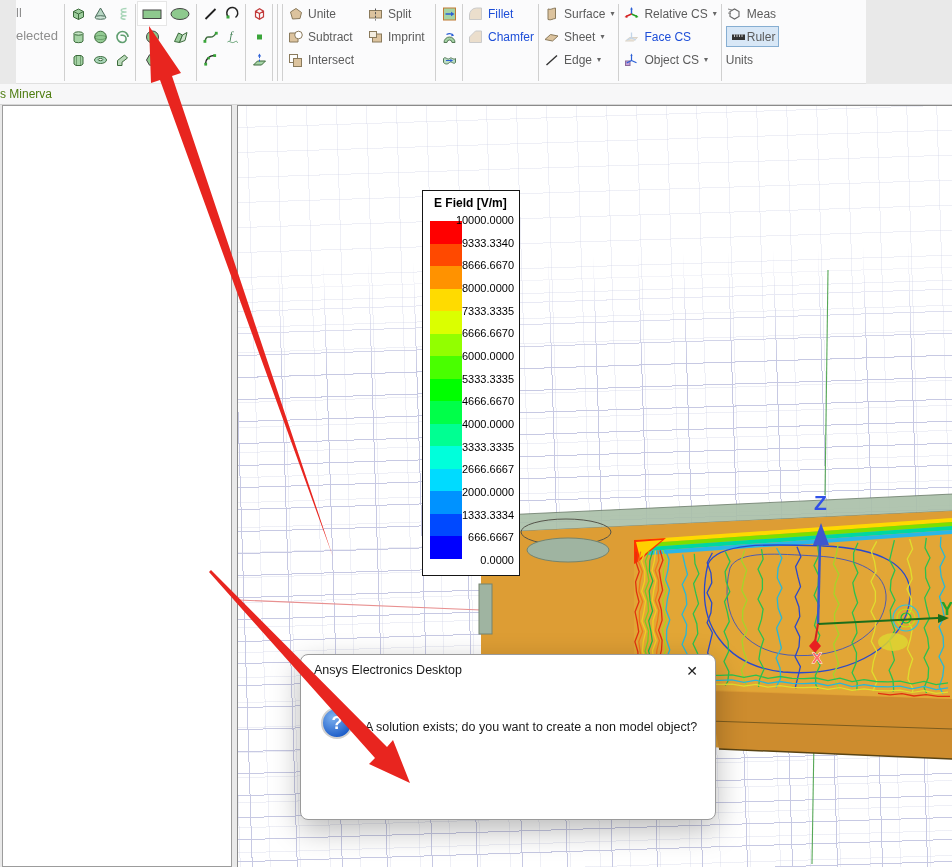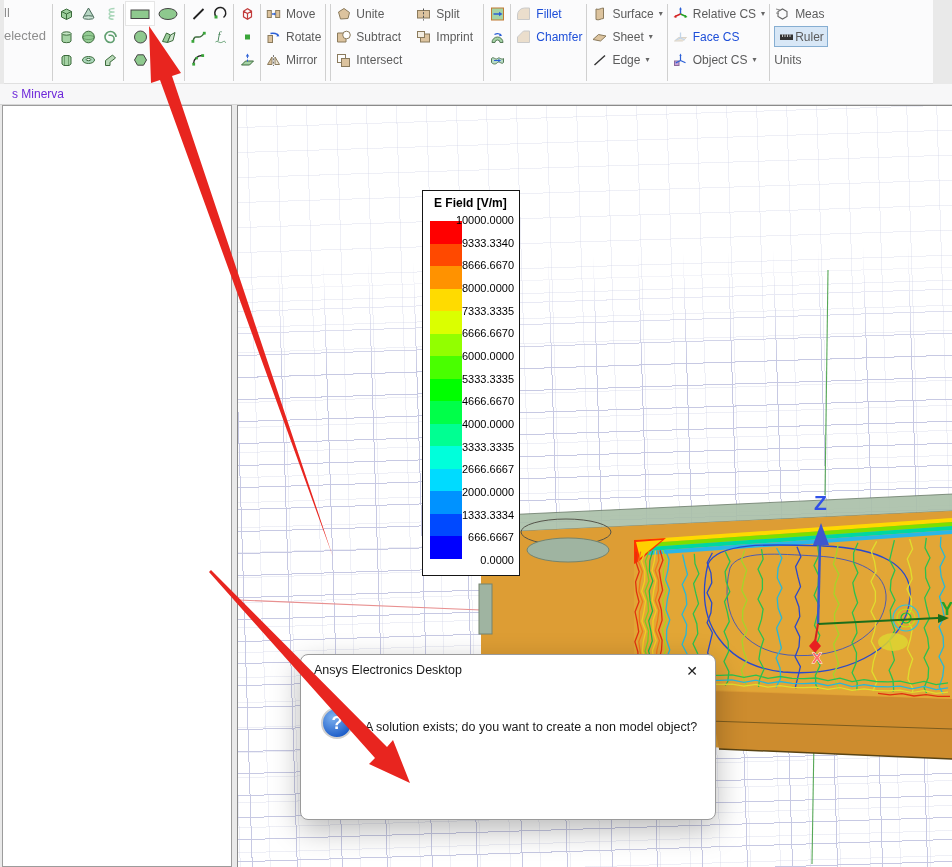--- a/index.html
+++ b/index.html
@@ -1,35 +1,35 @@
 <!DOCTYPE html>
 <html><head>
 <meta charset="utf-8">
 <style>
 html,body{margin:0;padding:0}
 #root{position:relative;width:952px;height:867px;background:#e9e9e9;font-family:"Liberation Sans",sans-serif;overflow:hidden}
 
-.toolbar{position:absolute;left:4px;top:0;width:929px;height:84px;background:#fbfbfc;border-bottom:1px solid #e0e0e0;display:flex;align-items:flex-start;padding-top:2px;box-sizing:border-box;overflow:hidden}
+.toolbar{position:absolute;left:16px;top:0;width:850px;height:84px;background:#fbfbfc;border-bottom:1px solid #e0e0e0;display:flex;align-items:flex-start;padding-top:2px;box-sizing:border-box;overflow:hidden}
 .sep{width:1px;align-self:stretch;background:#d0d0d0;margin:2px 2px}
 .tb-left{width:46px;padding-top:3px;color:#8e8e8e;font-size:13px;line-height:15px;flex:0 0 auto;overflow:hidden;white-space:nowrap}
 .tb-left div{margin-bottom:8px}
 .grp{display:grid;grid-template-rows:repeat(3,23px);grid-auto-flow:column;align-items:center;flex:0 0 auto}
 .g-bool{grid-template-columns:80px 68px}
 .cell{width:22px;height:23px;display:flex;align-items:center;justify-content:center}
 .cell.wide{width:28px}
 .cell.hl{background:#fff;box-shadow:0 0 0 1px #e6e6e6}
 .row{display:flex;align-items:center;gap:4px;height:23px;white-space:nowrap;font-size:12px;color:#5b5b5b;padding:0 2px}
 .row.dis{color:#1d4ed8}
 .row.dis .icn{opacity:.5}
 .icn{width:17px;height:16px;flex:0 0 auto}
 .icn.w22{width:22px}
 .caret{font-size:8px;color:#666;margin-left:1px}
 .ruler-hl{display:flex;align-items:center;background:#d8e7f6;border:1px solid #86aed2;padding:0 3px;height:19px}
 
-.tabstrip{position:absolute;left:0;top:84px;width:952px;height:21px;background:#f7f7f8;border-bottom:1px solid #d6d6d6;font-size:12px;color:#6d28d9;line-height:20px;padding-left:12px;box-sizing:border-box}
+.tabstrip{position:absolute;left:0;top:84px;width:952px;height:21px;background:#f7f7f8;border-bottom:1px solid #d6d6d6;font-size:12px;color:#4d7c0f;line-height:20px;padding-left:0;box-sizing:border-box}
 
 .leftpanel{position:absolute;left:2px;top:105px;width:230px;height:762px;background:#fff;border:1px solid #9c9c9c;box-sizing:border-box}
 .viewport{position:absolute;left:237px;top:105px;width:715px;height:762px;background:#fff;border-left:1px solid #8a8a8a;border-top:1px solid #8a8a8a;overflow:hidden;box-sizing:border-box}
 .grid-faint{position:absolute;left:-40px;top:-40px;right:-40px;bottom:-40px;background-image:repeating-linear-gradient(to bottom,rgba(200,203,226,.30) 0 1px,transparent 1px 25px),repeating-linear-gradient(to right,rgba(200,203,226,.30) 0 1px,transparent 1px 30px);transform:rotate(-1.8deg)}
 .grid-main{position:absolute;left:-40px;top:150px;right:-40px;bottom:-40px;background-image:repeating-linear-gradient(to bottom,#c7c9e3 0 1px,transparent 1px 22px),repeating-linear-gradient(to right,#c7c9e3 0 1px,transparent 1px 45px);transform:rotate(-1.8deg);-webkit-mask-image:linear-gradient(to bottom,transparent,#000 110px);mask-image:linear-gradient(to bottom,transparent,#000 110px)}
 #model-svg{position:absolute;left:0;top:0}
 text.axis-z{font-weight:bold;font-size:21px;fill:#3050e8;font-family:"Liberation Sans",sans-serif}
 text.axis-y{font-weight:bold;font-size:18px;fill:#28a428;font-family:"Liberation Sans",sans-serif}
 text.axis-x{font-weight:bold;font-size:15px;fill:#ff6b6b;paint-order:stroke;stroke:#fff;stroke-width:.8;font-family:"Liberation Sans",sans-serif}
 
@@ -375,40 +375,20 @@
           </svg>
         </div>
       <div class="cell">
           <svg class="icn">
             <use href="#s-wplane"></use>
           </svg>
         </div>
     </div>
     <div class="sep"></div>
 
-    <div class="grp">
-      <div class="row">
-          <svg class="icn">
-            <use href="#s-move"></use>
-          </svg>
-          <span>Move</span>
-        </div>
-      <div class="row">
-          <svg class="icn">
-            <use href="#s-rotate"></use>
-          </svg>
-          <span>Rotate</span>
-        </div>
-      <div class="row">
-          <svg class="icn">
-            <use href="#s-mirror"></use>
-          </svg>
-          <span>Mirror</span>
-        </div>
-    </div>
     <div class="sep"></div>
 
     <div class="sep"></div>
 
     <div class="grp g-bool">
       <div class="row">
           <svg class="icn">
             <use href="#s-unite"></use>
           </svg>
           <span>Unite</span>

